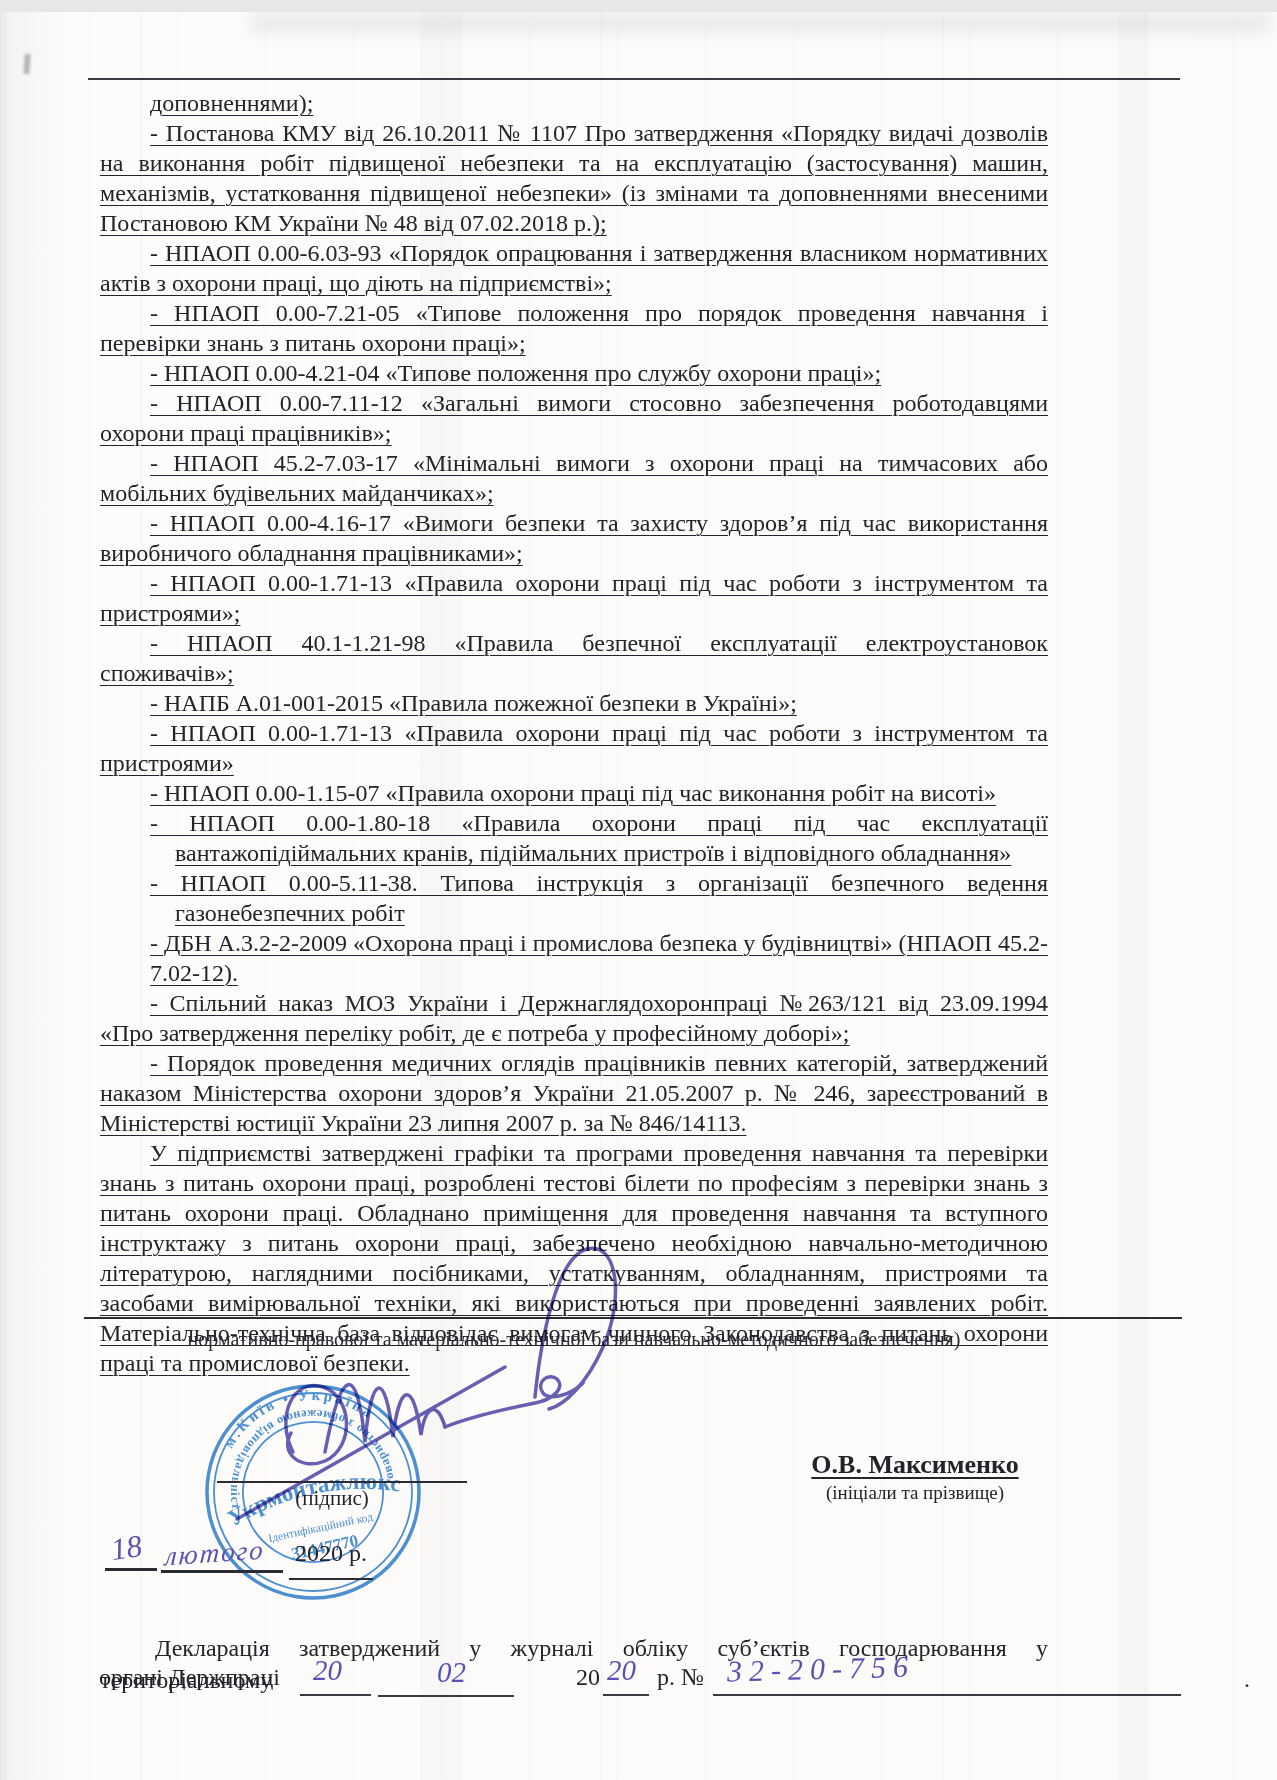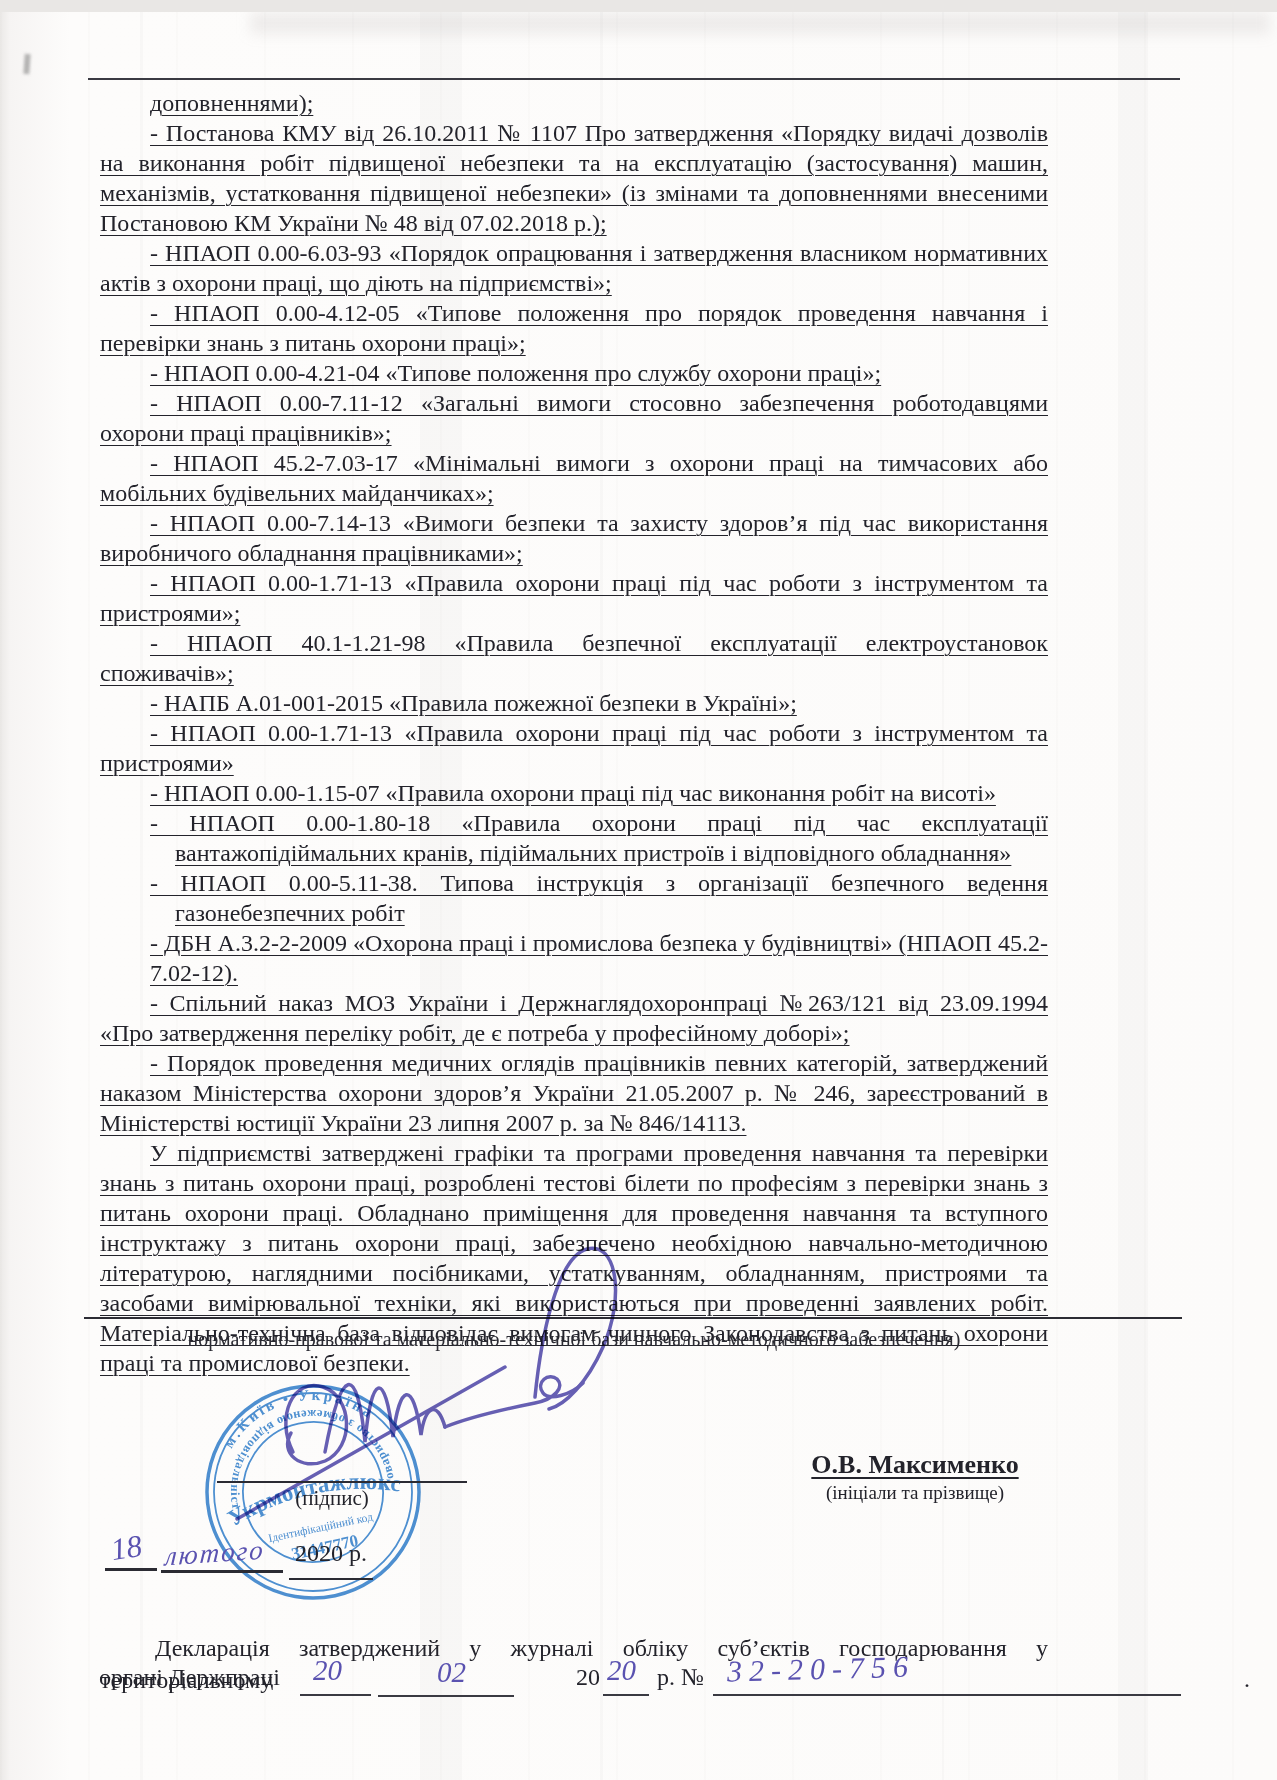--- a/index.html
+++ b/index.html
@@ -100,25 +100,25 @@
   <div class="streak" style="left:942px;width:2px;"></div>
   <div class="streak" style="left:1118px;width:30px;"></div>
   <div class="green-strip"></div>
 
   <div class="rule top-rule"></div>
 
   <div class="content">
     <p class="ln u ind">доповненнями);</p>
     <p class="ln u li">- Постанова КМУ від 26.10.2011 № 1107 Про затвердження «Порядку видачі дозволів на виконання робіт підвищеної небезпеки та на експлуатацію (застосування) машин, механізмів, устатковання підвищеної небезпеки» (із змінами та доповненнями внесеними Постановою КМ України № 48 від 07.02.2018 р.);</p>
     <p class="ln u li">- НПАОП 0.00-6.03-93 «Порядок опрацювання і затвердження власником нормативних актів з охорони праці, що діють на підприємстві»;</p>
-    <p class="ln u li">- НПАОП 0.00-4.12-05 «Типове положення про порядок проведення навчання і перевірки знань з питань охорони праці»;</p>
+    <p class="ln u li">- НПАОП 0.00-7.21-05 «Типове положення про порядок проведення навчання і перевірки знань з питань охорони праці»;</p>
     <p class="ln u li">- НПАОП 0.00-4.21-04 «Типове положення про службу охорони праці»;</p>
     <p class="ln u li">- НПАОП 0.00-7.11-12 «Загальні вимоги стосовно забезпечення роботодавцями охорони праці працівників»;</p>
     <p class="ln u li">- НПАОП 45.2-7.03-17 «Мінімальні вимоги з охорони праці на тимчасових або мобільних будівельних майданчиках»;</p>
-    <p class="ln u li">- НПАОП 0.00-7.14-13 «Вимоги безпеки та захисту здоров’я під час використання виробничого обладнання працівниками»;</p>
+    <p class="ln u li">- НПАОП 0.00-4.16-17 «Вимоги безпеки та захисту здоров’я під час використання виробничого обладнання працівниками»;</p>
     <p class="ln u li">- НПАОП 0.00-1.71-13 «Правила охорони праці під час роботи з інструментом та пристроями»;</p>
     <p class="ln u li">- НПАОП 40.1-1.21-98 «Правила безпечної експлуатації електроустановок споживачів»;</p>
     <p class="ln u li">- НАПБ А.01-001-2015 «Правила пожежної безпеки в Україні»;</p>
     <p class="ln u li">- НПАОП 0.00-1.71-13 «Правила охорони праці під час роботи з інструментом та пристроями»</p>
     <p class="ln u li">- НПАОП 0.00-1.15-07 «Правила охорони праці під час виконання робіт на висоті»</p>
     <p class="ln u deep">- НПАОП 0.00-1.80-18 «Правила охорони праці під час експлуатації вантажопідіймальних кранів, підіймальних пристроїв і відповідного обладнання»</p>
     <p class="ln u deep">- НПАОП 0.00-5.11-38. Типова інструкція з організації безпечного ведення газонебезпечних робіт</p>
     <p class="ln u deep50">- ДБН А.3.2-2-2009 «Охорона праці і промислова безпека у будівництві» (НПАОП 45.2-7.02-12).</p>
     <p class="ln u li">- Спільний наказ МОЗ України і Держнаглядохоронпраці №263/121 від 23.09.1994 «Про затвердження переліку робіт, де є потреба у професійному доборі»;</p>
     <p class="ln u li">- Порядок проведення медичних оглядів працівників певних категорій, затверджений наказом Міністерства охорони здоров’я України 21.05.2007 р. № 246, зареєстрований в Міністерстві юстиції України 23 липня 2007 р. за № 846/14113.</p>

